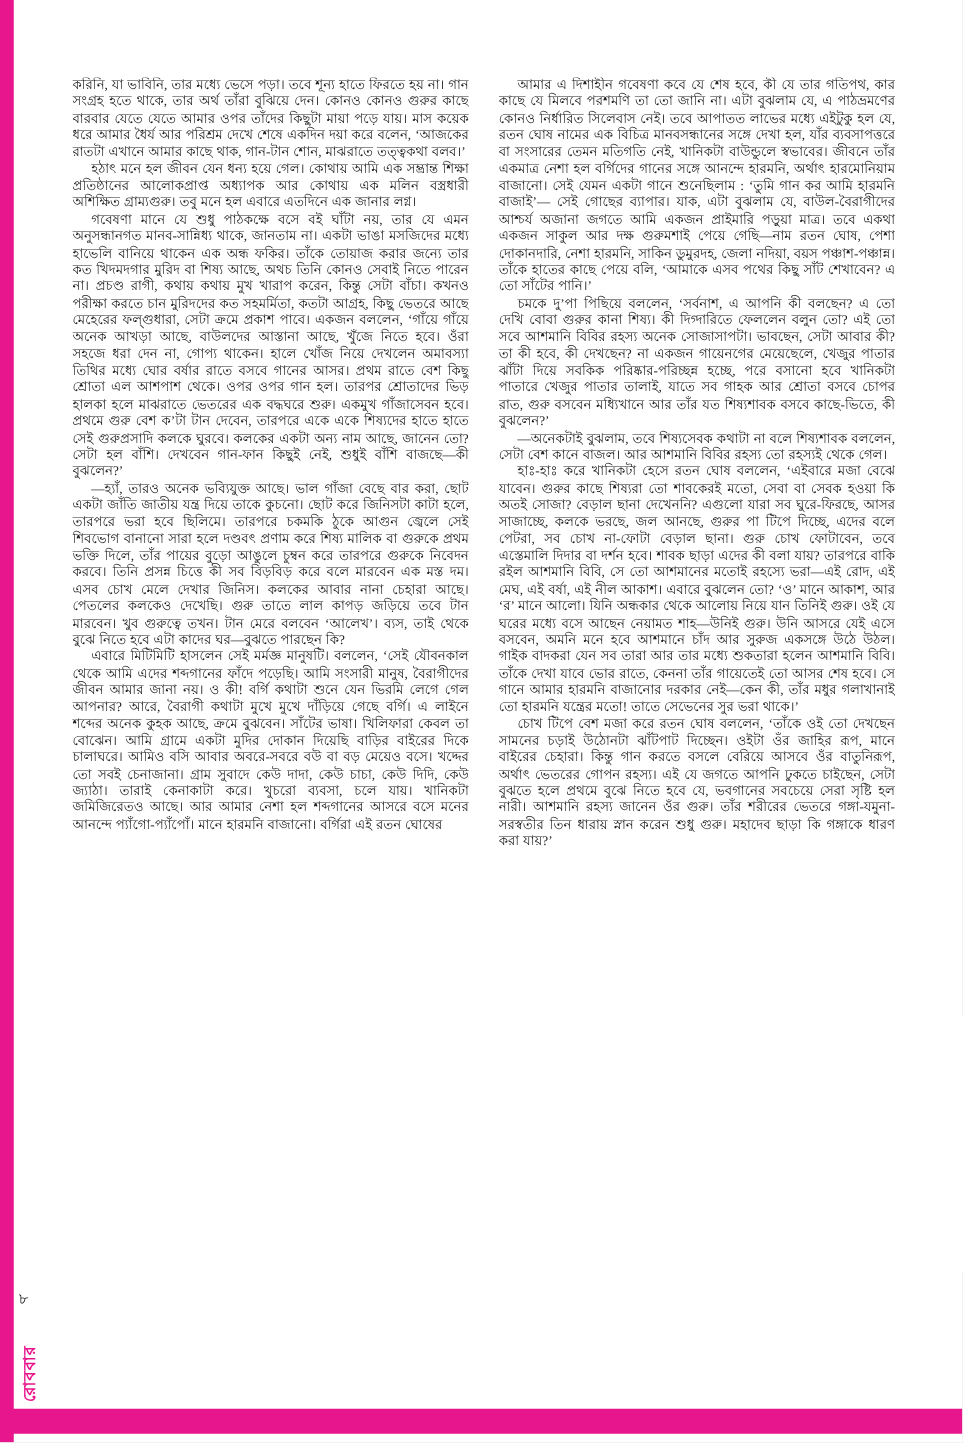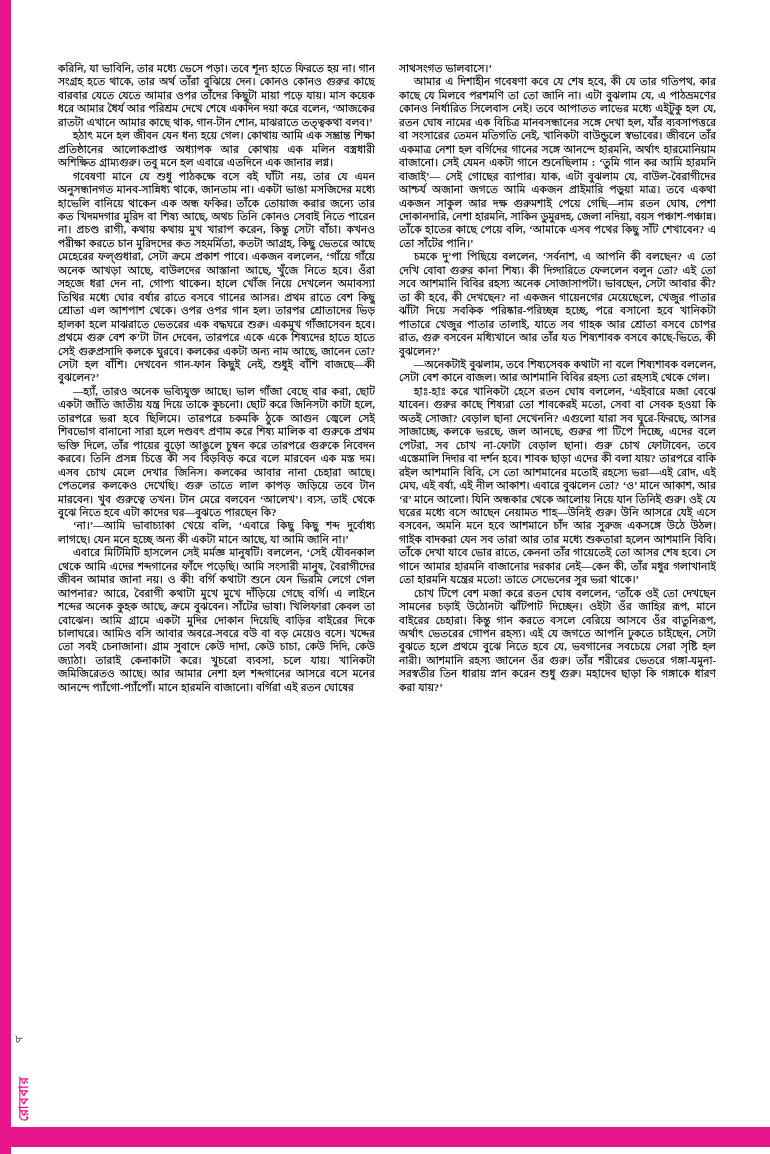--- a/index.html
+++ b/index.html
@@ -13,21 +13,21 @@
     color:#1b1b1b;
   }
   .accent-left{
     position:absolute;left:0;top:0;width:11px;height:100%;
   }
   .accent-bottom{
     position:absolute;left:0;right:0;bottom:7px;height:20px;
   }
   .content{
     position:absolute;left:58px;right:54px;top:62px;bottom:46px;
-    display:flex;gap:24px;overflow:hidden;font-weight:bold;
+    display:flex;gap:24px;overflow:hidden;
   }
   .col{
     flex:1 1 0;overflow:hidden;
   }
   .col p{
     margin:0;
     font-size:10.6px;
     line-height:1.27;
     text-align:justify;
     word-spacing:0.5px;
@@ -56,25 +56,23 @@
 
   <div class="pagenum">৮</div>
   <div class="spine" style="color: rgb(232, 22, 140);">রোববার</div>
 
   <div class="content">
     <div class="col">
       <p>করিনি, যা ভাবিনি, তার মধ্যে ভেসে পড়া। তবে শূন্য হাতে ফিরতে হয় না। গান সংগ্রহ হতে থাকে, তার অর্থ তাঁরা বুঝিয়ে দেন। কোনও কোনও গুরুর কাছে বারবার যেতে যেতে আমার ওপর তাঁদের কিছুটা মায়া পড়ে যায়। মাস কয়েক ধরে আমার ধৈর্য আর পরিশ্রম দেখে শেষে একদিন দয়া করে বলেন, ‘আজকের রাতটা এখানে আমার কাছে থাক, গান-টান শোন, মাঝরাতে তত্ত্বকথা বলব।’</p>
       <p class="indent">হঠাৎ মনে হল জীবন যেন ধন্য হয়ে গেল। কোথায় আমি এক সম্ভ্রান্ত শিক্ষা প্রতিষ্ঠানের আলোকপ্রাপ্ত অধ্যাপক আর কোথায় এক মলিন বস্ত্রধারী অশিক্ষিত গ্রাম্যগুরু। তবু মনে হল এবারে এতদিনে এক জানার লগ্ন।</p>
       <p class="indent">গবেষণা মানে যে শুধু পাঠকক্ষে বসে বই ঘাঁটা নয়, তার যে এমন অনুসন্ধানগত মানব-সান্নিধ্য থাকে, জানতাম না। একটা ভাঙা মসজিদের মধ্যে হাভেলি বানিয়ে থাকেন এক অন্ধ ফকির। তাঁকে তোয়াজ করার জন্যে তার কত খিদমদগার মুরিদ বা শিষ্য আছে, অথচ তিনি কোনও সেবাই নিতে পারেন না। প্রচণ্ড রাগী, কথায় কথায় মুখ খারাপ করেন, কিন্তু সেটা বাঁচা। কখনও পরীক্ষা করতে চান মুরিদদের কত সহমর্মিতা, কতটা আগ্রহ, কিছু ভেতরে আছে মেহেরের ফল্গুধারা, সেটা ক্রমে প্রকাশ পাবে। একজন বললেন, ‘গাঁয়ে গাঁয়ে অনেক আখড়া আছে, বাউলদের আস্তানা আছে, খুঁজে নিতে হবে। ওঁরা সহজে ধরা দেন না, গোপ্য থাকেন। হালে খোঁজ নিয়ে দেখলেন অমাবস্যা তিথির মধ্যে ঘোর বর্ষার রাতে বসবে গানের আসর। প্রথম রাতে বেশ কিছু শ্রোতা এল আশপাশ থেকে। ওপর ওপর গান হল। তারপর শ্রোতাদের ভিড় হালকা হলে মাঝরাতে ভেতরের এক বদ্ধঘরে শুরু। একমুখ গাঁজাসেবন হবে। প্রথমে গুরু বেশ ক’টা টান দেবেন, তারপরে একে একে শিষ্যদের হাতে হাতে সেই গুরুপ্রসাদি কলকে ঘুরবে। কলকের একটা অন্য নাম আছে, জানেন তো? সেটা হল বাঁশি। দেখবেন গান-ফান কিছুই নেই, শুধুই বাঁশি বাজছে—কী বুঝলেন?’</p>
       <p class="indent">—হ্যাঁ, তারও অনেক ভব্যিযুক্ত আছে। ভাল গাঁজা বেছে বার করা, ছোট একটা জাঁতি জাতীয় যন্ত্র দিয়ে তাকে কুচনো। ছোট করে জিনিসটা কাটা হলে, তারপরে ভরা হবে ছিলিমে। তারপরে চকমকি ঠুকে আগুন জ্বেলে সেই শিবভোগ বানানো সারা হলে দণ্ডবৎ প্রণাম করে শিষ্য মালিক বা গুরুকে প্রথম ভক্তি দিলে, তাঁর পায়ের বুড়ো আঙুলে চুম্বন করে তারপরে গুরুকে নিবেদন করবে। তিনি প্রসন্ন চিত্তে কী সব বিড়বিড় করে বলে মারবেন এক মস্ত দম। এসব চোখ মেলে দেখার জিনিস। কলকের আবার নানা চেহারা আছে। পেতলের কলকেও দেখেছি। গুরু তাতে লাল কাপড় জড়িয়ে তবে টান মারবেন। খুব গুরুত্বে তখন। টান মেরে বলবেন ‘আলেখ’। ব্যস, তাই থেকে বুঝে নিতে হবে এটা কাদের ঘর—বুঝতে পারছেন কি?</p>
-      <p class="indent">‘না।’—আমি ভাবাচ্যাকা খেয়ে বলি, ‘এবারে কিছু কিছু শব্দ দুর্বোধ্য লাগছে। যেন মনে হচ্ছে অন্য কী একটা মানে আছে, যা আমি জানি না।’</p>
       <p class="indent">এবারে মিটিমিটি হাসলেন সেই মর্মজ্ঞ মানুষটি। বললেন, ‘সেই যৌবনকাল থেকে আমি এদের শব্দগানের ফাঁদে পড়েছি। আমি সংসারী মানুষ, বৈরাগীদের জীবন আমার জানা নয়। ও কী! বর্গি কথাটা শুনে যেন ভিরমি লেগে গেল আপনার? আরে, বৈরাগী কথাটা মুখে মুখে দাঁড়িয়ে গেছে বর্গি। এ লাইনে শব্দের অনেক কুহক আছে, ক্রমে বুঝবেন। সাঁটের ভাষা। খিলিফারা কেবল তা বোঝেন। আমি গ্রামে একটা মুদির দোকান দিয়েছি বাড়ির বাইরের দিকে চালাঘরে। আমিও বসি আবার অবরে-সবরে বউ বা বড় মেয়েও বসে। খদ্দের তো সবই চেনাজানা। গ্রাম সুবাদে কেউ দাদা, কেউ চাচা, কেউ দিদি, কেউ জ্যাঠা। তারাই কেনাকাটা করে। খুচরো ব্যবসা, চলে যায়। খানিকটা জমিজিরেতও আছে। আর আমার নেশা হল শব্দগানের আসরে বসে মনের আনন্দে প্যাঁগো-প্যাঁপোঁ। মানে হারমনি বাজানো। বর্গিরা এই রতন ঘোষের</p>
     </div>
     <div class="col">
-      <p>সাথসংগত ভালবাসে।’</p>
       <p class="indent">আমার এ দিশাহীন গবেষণা কবে যে শেষ হবে, কী যে তার গতিপথ, কার কাছে যে মিলবে পরশমণি তা তো জানি না। এটা বুঝলাম যে, এ পাঠভ্রমণের কোনও নির্ধারিত সিলেবাস নেই। তবে আপাতত লাভের মধ্যে এইটুকু হল যে, রতন ঘোষ নামের এক বিচিত্র মানবসন্ধানের সঙ্গে দেখা হল, যাঁর ব্যবসাপত্তরে বা সংসারের তেমন মতিগতি নেই, খানিকটা বাউন্ডুলে স্বভাবের। জীবনে তাঁর একমাত্র নেশা হল বর্গিদের গানের সঙ্গে আনন্দে হারমনি, অর্থাৎ হারমোনিয়াম বাজানো। সেই যেমন একটা গানে শুনেছিলাম : ‘তুমি গান কর আমি হারমনি বাজাই’— সেই গোছের ব্যাপার। যাক, এটা বুঝলাম যে, বাউল-বৈরাগীদের আশ্চর্য অজানা জগতে আমি একজন প্রাইমারি পড়ুয়া মাত্র। তবে একথা একজন সাকুল আর দক্ষ গুরুমশাই পেয়ে গেছি—নাম রতন ঘোষ, পেশা দোকানদারি, নেশা হারমনি, সাকিন ডুমুরদহ, জেলা নদিয়া, বয়স পঞ্চাশ-পঞ্চান্ন। তাঁকে হাতের কাছে পেয়ে বলি, ‘আমাকে এসব পথের কিছু সাঁট শেখাবেন? এ তো সাঁটের পানি।’</p>
       <p class="indent">চমকে দু’পা পিছিয়ে বললেন, ‘সর্বনাশ, এ আপনি কী বলছেন? এ তো দেখি বোবা গুরুর কানা শিষ্য। কী দিগ্দারিতে ফেললেন বলুন তো? এই তো সবে আশমানি বিবির রহস্য অনেক সোজাসাপটা। ভাবছেন, সেটা আবার কী? তা কী হবে, কী দেখছেন? না একজন গায়েনগের মেয়েছেলে, খেজুর পাতার ঝাঁটা দিয়ে সবকিক পরিষ্কার-পরিচ্ছন্ন হচ্ছে, পরে বসানো হবে খানিকটা পাতারে খেজুর পাতার তালাই, যাতে সব গাহক আর শ্রোতা বসবে চোপর রাত, গুরু বসবেন মধ্যিখানে আর তাঁর যত শিষ্যশাবক বসবে কাছে-ভিতে, কী বুঝলেন?’</p>
       <p class="indent">—অনেকটাই বুঝলাম, তবে শিষ্যসেবক কথাটা না বলে শিষ্যশাবক বললেন, সেটা বেশ কানে বাজল। আর আশমানি বিবির রহস্য তো রহস্যই থেকে গেল।</p>
       <p class="indent">হাঃ-হাঃ করে খানিকটা হেসে রতন ঘোষ বললেন, ‘এইবারে মজা বেঝে যাবেন। গুরুর কাছে শিষ্যরা তো শাবকেরই মতো, সেবা বা সেবক হওয়া কি অতই সোজা? বেড়াল ছানা দেখেননি? এগুলো যারা সব ঘুরে-ফিরছে, আসর সাজাচ্ছে, কলকে ভরছে, জল আনছে, গুরুর পা টিপে দিচ্ছে, এদের বলে পেটরা, সব চোখ না-ফোটা বেড়াল ছানা। গুরু চোখ ফোটাবেন, তবে এস্তেমালি দিদার বা দর্শন হবে। শাবক ছাড়া এদের কী বলা যায়? তারপরে বাকি রইল আশমানি বিবি, সে তো আশমানের মতোই রহস্যে ভরা—এই রোদ, এই মেঘ, এই বর্ষা, এই নীল আকাশ। এবারে বুঝলেন তো? ‘ও’ মানে আকাশ, আর ‘র’ মানে আলো। যিনি অন্ধকার থেকে আলোয় নিয়ে যান তিনিই গুরু। ওই যে ঘরের মধ্যে বসে আছেন নেয়ামত শাহ—উনিই গুরু। উনি আসরে যেই এসে বসবেন, অমনি মনে হবে আশমানে চাঁদ আর সুরুজ একসঙ্গে উঠে উঠল। গাইক বাদকরা যেন সব তারা আর তার মধ্যে শুকতারা হলেন আশমানি বিবি। তাঁকে দেখা যাবে ভোর রাতে, কেননা তাঁর গায়েতেই তো আসর শেষ হবে। সে গানে আমার হারমনি বাজানোর দরকার নেই—কেন কী, তাঁর মধুর গলাখানাই তো হারমনি যন্ত্রের মতো! তাতে সেভেনের সুর ভরা থাকে।’</p>
       <p class="indent">চোখ টিপে বেশ মজা করে রতন ঘোষ বললেন, ‘তাঁকে ওই তো দেখছেন সামনের চড়াই উঠোনটা ঝাঁটপাট দিচ্ছেন। ওইটা ওঁর জাহির রূপ, মানে বাইরের চেহারা। কিন্তু গান করতে বসলে বেরিয়ে আসবে ওঁর বাতুনিরূপ, অর্থাৎ ভেতরের গোপন রহস্য। এই যে জগতে আপনি ঢুকতে চাইছেন, সেটা বুঝতে হলে প্রথমে বুঝে নিতে হবে যে, ভবগানের সবচেয়ে সেরা সৃষ্টি হল নারী। আশমানি রহস্য জানেন ওঁর গুরু। তাঁর শরীরের ভেতরে গঙ্গা-যমুনা-সরস্বতীর তিন ধারায় স্নান করেন শুধু গুরু। মহাদেব ছাড়া কি গঙ্গাকে ধারণ করা যায়?’</p>
     </div>
   </div>
 
 </div>
 

